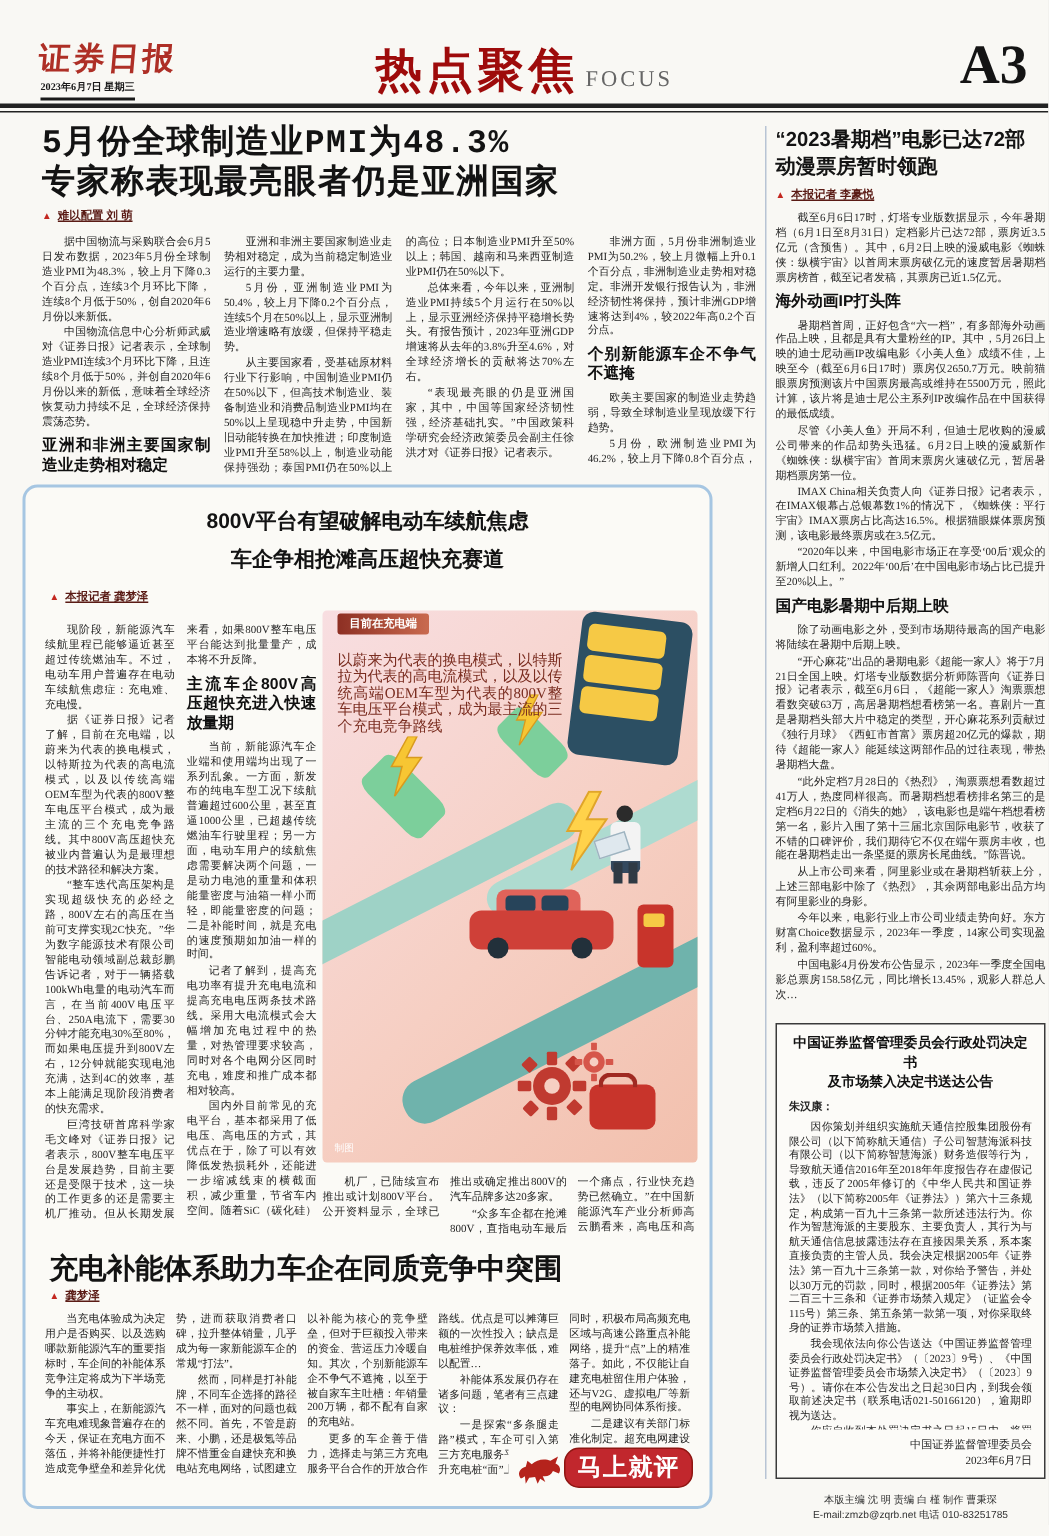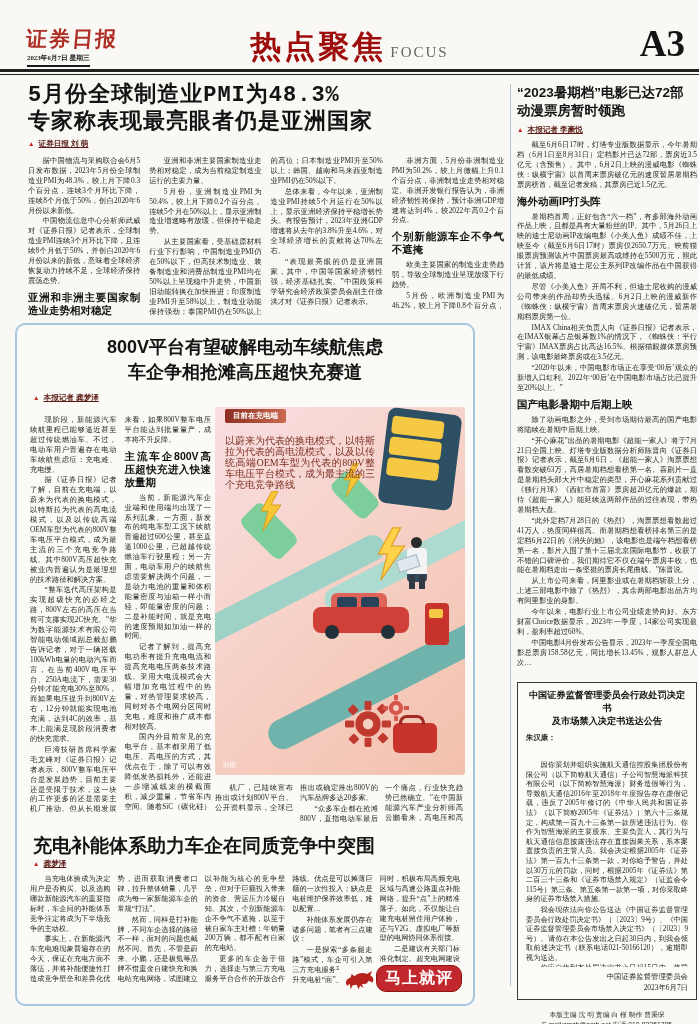--- a/index.html
+++ b/index.html
@@ -39,30 +39,30 @@
 
   
   .sidebar{left:517px;top:84px;width:180px;}
   .mv-h{font-family:"Liberation Sans",sans-serif;font-weight:bold;font-size:13.5px;line-height:17.5px;color:#131313;}
   .mv-by{margin:6px 0 5px 0;}
   .mv-body{height:536px;overflow:hidden;}
   .notice{border:1px solid #3a3a3a;background:#fcfbf8;padding:6px 8px;margin-top:6px;}
   .notice-title{font-family:"Liberation Sans",sans-serif;font-weight:bold;font-size:9.2px;line-height:13px;
                 text-align:center;color:#111;}
   .notice-addr{font-size:7.4px;margin-top:5px;font-weight:bold;}
-  .notice-paras{height:206px;overflow:hidden;margin-top:18px;}
+  .notice-paras{height:206px;overflow:hidden;margin-top:4px;}
   .notice-sign{text-align:right;font-size:7.4px;line-height:11px;margin-top:4px;}
   .footer{margin-top:10px;text-align:center;font-family:"Liberation Sans",sans-serif;
           font-size:6.8px;line-height:9.5px;color:#333;}
 
   
   .fbox{left:15px;top:323px;width:456px;height:679px;border:2px solid #a6c6e2;border-radius:10px;
         background:#fbfaf6;}
   .f-h{left:0;right:0;top:10px;text-align:center;font-family:"Liberation Sans",sans-serif;
-       font-weight:900;font-size:18px;line-height:25px;color:#131313;}
+       font-weight:900;font-size:14px;line-height:25px;color:#131313;}
   .f-by{left:16px;top:68px;}
   .f-left{left:13px;top:90px;width:181px;height:402px;column-count:2;column-gap:8px;}
   .f-below{left:198px;top:458px;width:248px;height:44px;column-count:3;column-gap:7px;}
   .f-img{left:198px;top:82px;width:250px;height:368px;}
 
   
   .c-h{left:16px;top:508px;font-family:"Liberation Sans",sans-serif;font-weight:900;font-size:19px;color:#131313;}
   .c-by{left:16px;top:534px;}
   .c-cols{left:13px;top:550px;width:430px;height:114px;column-count:5;column-gap:7px;font-size:7.2px;}
   .stamp{right:8px;bottom:10px;display:flex;align-items:center;background:#fbfaf6;padding:2px 3px;}
@@ -102,21 +102,21 @@
   </div>
   <div class="abs pageno">A3</div>
   <div class="abs rule"></div>
 
   <div class="abs pmi-h">
     <div>5月份全球制造业PMI为48.3%</div>
     <div>专家称表现最亮眼者仍是亚洲国家</div>
   </div>
   <div class="abs pmi-by byline">
     <span class="tri">▲</span>
-    <span class="bl-txt">证券日报 刘 萌</span>
+    <span class="bl-txt">难以配置 刘 萌</span>
   </div>
   <div class="abs pmi-cols bodytxt">
       <div class="para">据中国物流与采购联合会6月5日发布数据，2023年5月份全球制造业PMI为48.3%，较上月下降0.3个百分点，连续3个月环比下降，连续8个月低于50%，创自2020年6月份以来新低。</div>
       <div class="para">中国物流信息中心分析师武威对《证券日报》记者表示，全球制造业PMI连续3个月环比下降，且连续8个月低于50%，并创自2020年6月份以来的新低，意味着全球经济恢复动力持续不足，全球经济保持震荡态势。</div>
       <div class="colhead">亚洲和非洲主要国家制造业走势相对稳定</div>
       <div class="para">亚洲和非洲主要国家制造业走势相对稳定，成为当前稳定制造业运行的主要力量。</div>
       <div class="para">5月份，亚洲制造业PMI为50.4%，较上月下降0.2个百分点，连续5个月在50%以上，显示亚洲制造业增速略有放缓，但保持平稳走势。</div>
       <div class="para">从主要国家看，受基础原材料行业下行影响，中国制造业PMI仍在50%以下，但高技术制造业、装备制造业和消费品制造业PMI均在50%以上呈现稳中升走势，中国新旧动能转换在加快推进；印度制造业PMI升至58%以上，制造业动能保持强劲；泰国PMI仍在50%以上的高位；日本制造业PMI升至50%以上；韩国、越南和马来西亚制造业PMI仍在50%以下。</div>
       <div class="para">总体来看，今年以来，亚洲制造业PMI持续5个月运行在50%以上，显示亚洲经济保持平稳增长势头。有报告预计，2023年亚洲GDP增速将从去年的3.8%升至4.6%，对全球经济增长的贡献将达70%左右。</div>
       <div class="para">“表现最亮眼的仍是亚洲国家，其中，中国等国家经济韧性强，经济基础扎实。”中国政策科学研究会经济政策委员会副主任徐洪才对《证券日报》记者表示。</div>

